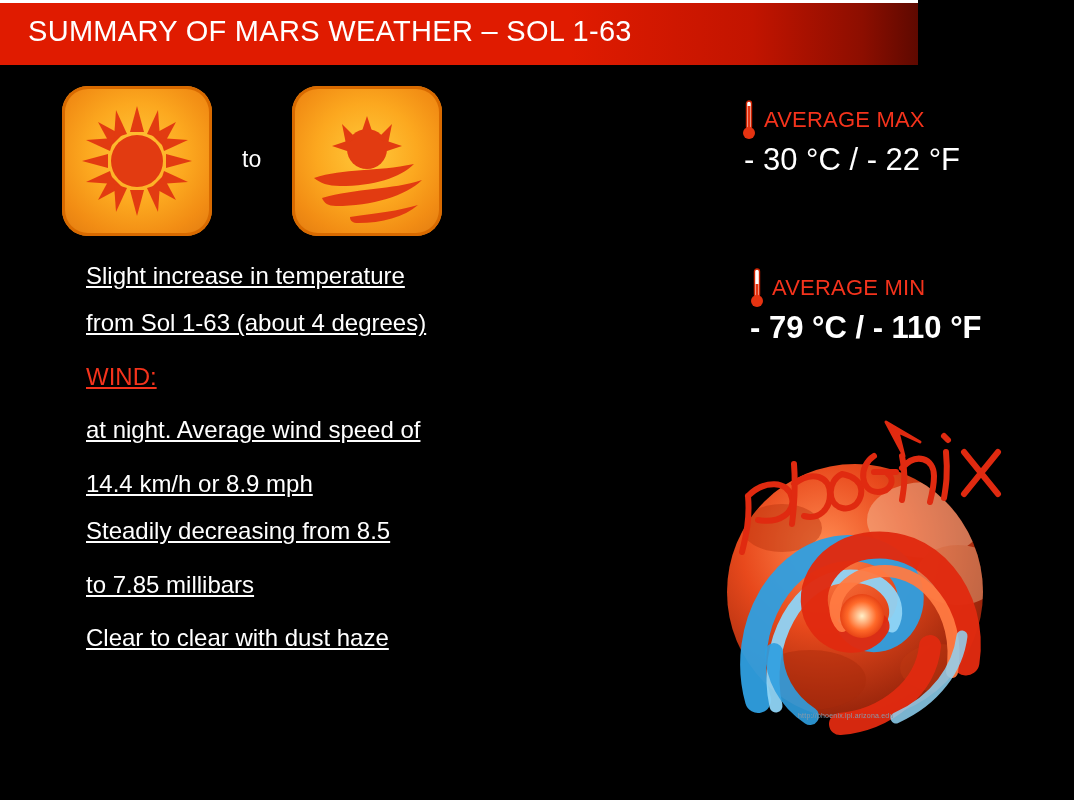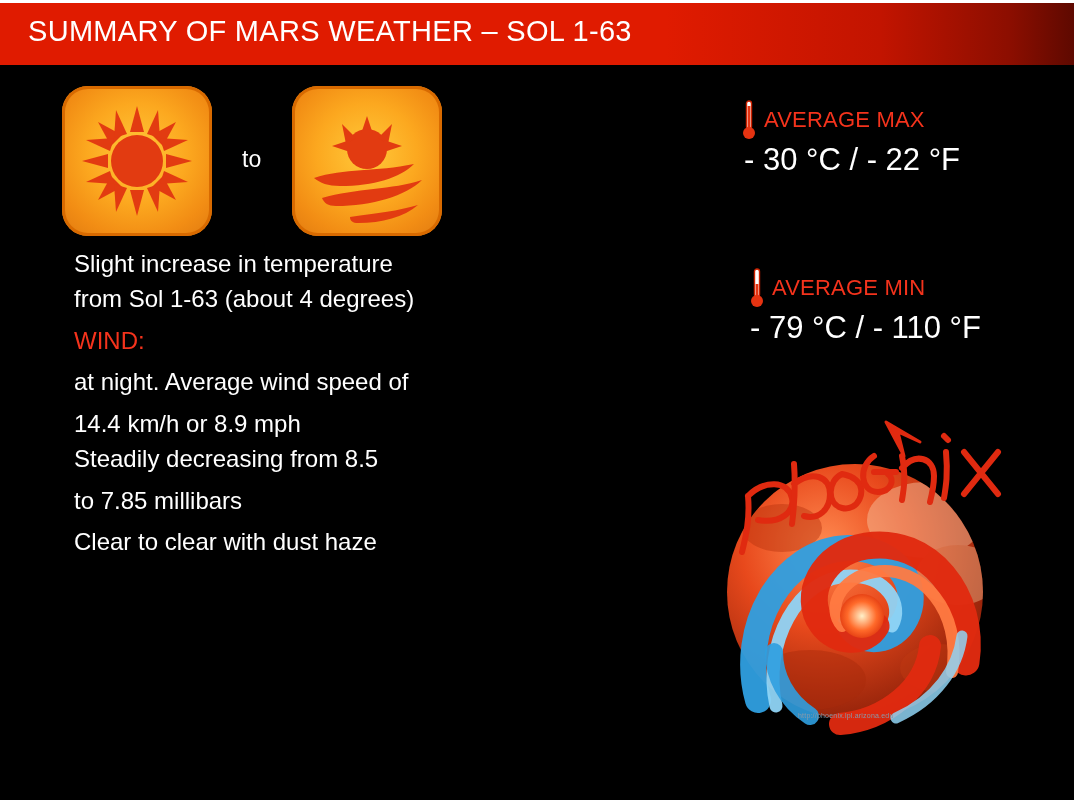--- a/index.html
+++ b/index.html
@@ -12,21 +12,21 @@
     height: 800px;
     overflow: hidden;
     font-family: "Liberation Sans", sans-serif;
     position: relative;
   }
 
   
   .title-bar {
     position: absolute;
     left: 0; top: 0;
-    width: 1074px;
+    width: 918px;
     height: 62px;
     background: linear-gradient(to right, #e01b00 0%, #e01b00 62%, #c21400 82%, #8c0e00 94%, #5e0900 100%);
     border-top: 3px solid #ffffff;
   }
   .title-bar .title-text {
     position: absolute;
     left: 28px;
     top: 12px;
     color: #ffffff;
     font-size: 29px;
@@ -62,24 +62,25 @@
     font-size: 23px;
   }
 
   .left-text {
     position: absolute;
     left: 70px;
     top: 248px;
     width: 480px;
   }
   .left-text p {
-    margin: 4px;
+    margin: 16px;
     font-size: 24px;
     line-height: 1.02;
     color: #ffffff;
+    text-decoration: underline;
   }
   .left-text p.line {
     padding-bottom: 13px;
   }
   .left-text p.heading {
     color: #f4331c;
     padding-bottom: 13px;
   }
   .left-text p.tight {
     padding-bottom: 7px;
@@ -109,21 +110,21 @@
   }
   .thermo {
     width: 14px;
     height: 40px;
     position: relative;
     flex: 0 0 auto;
   }
   .stat-max { left: 742px; top: 100px; }
   .stat-max .stat-value { margin-left: 2px; }
   .stat-min { left: 750px; top: 268px; }
-  .stat-min .stat-value { margin-left: 0px; }
+  .stat-min .stat-value { margin-left: 0px; font-weight: bold; }
 
   
   .phoenix {
     position: absolute;
     left: 690px;
     top: 400px;
     width: 330px;
     height: 345px;
   }
   .phoenix .credit {

